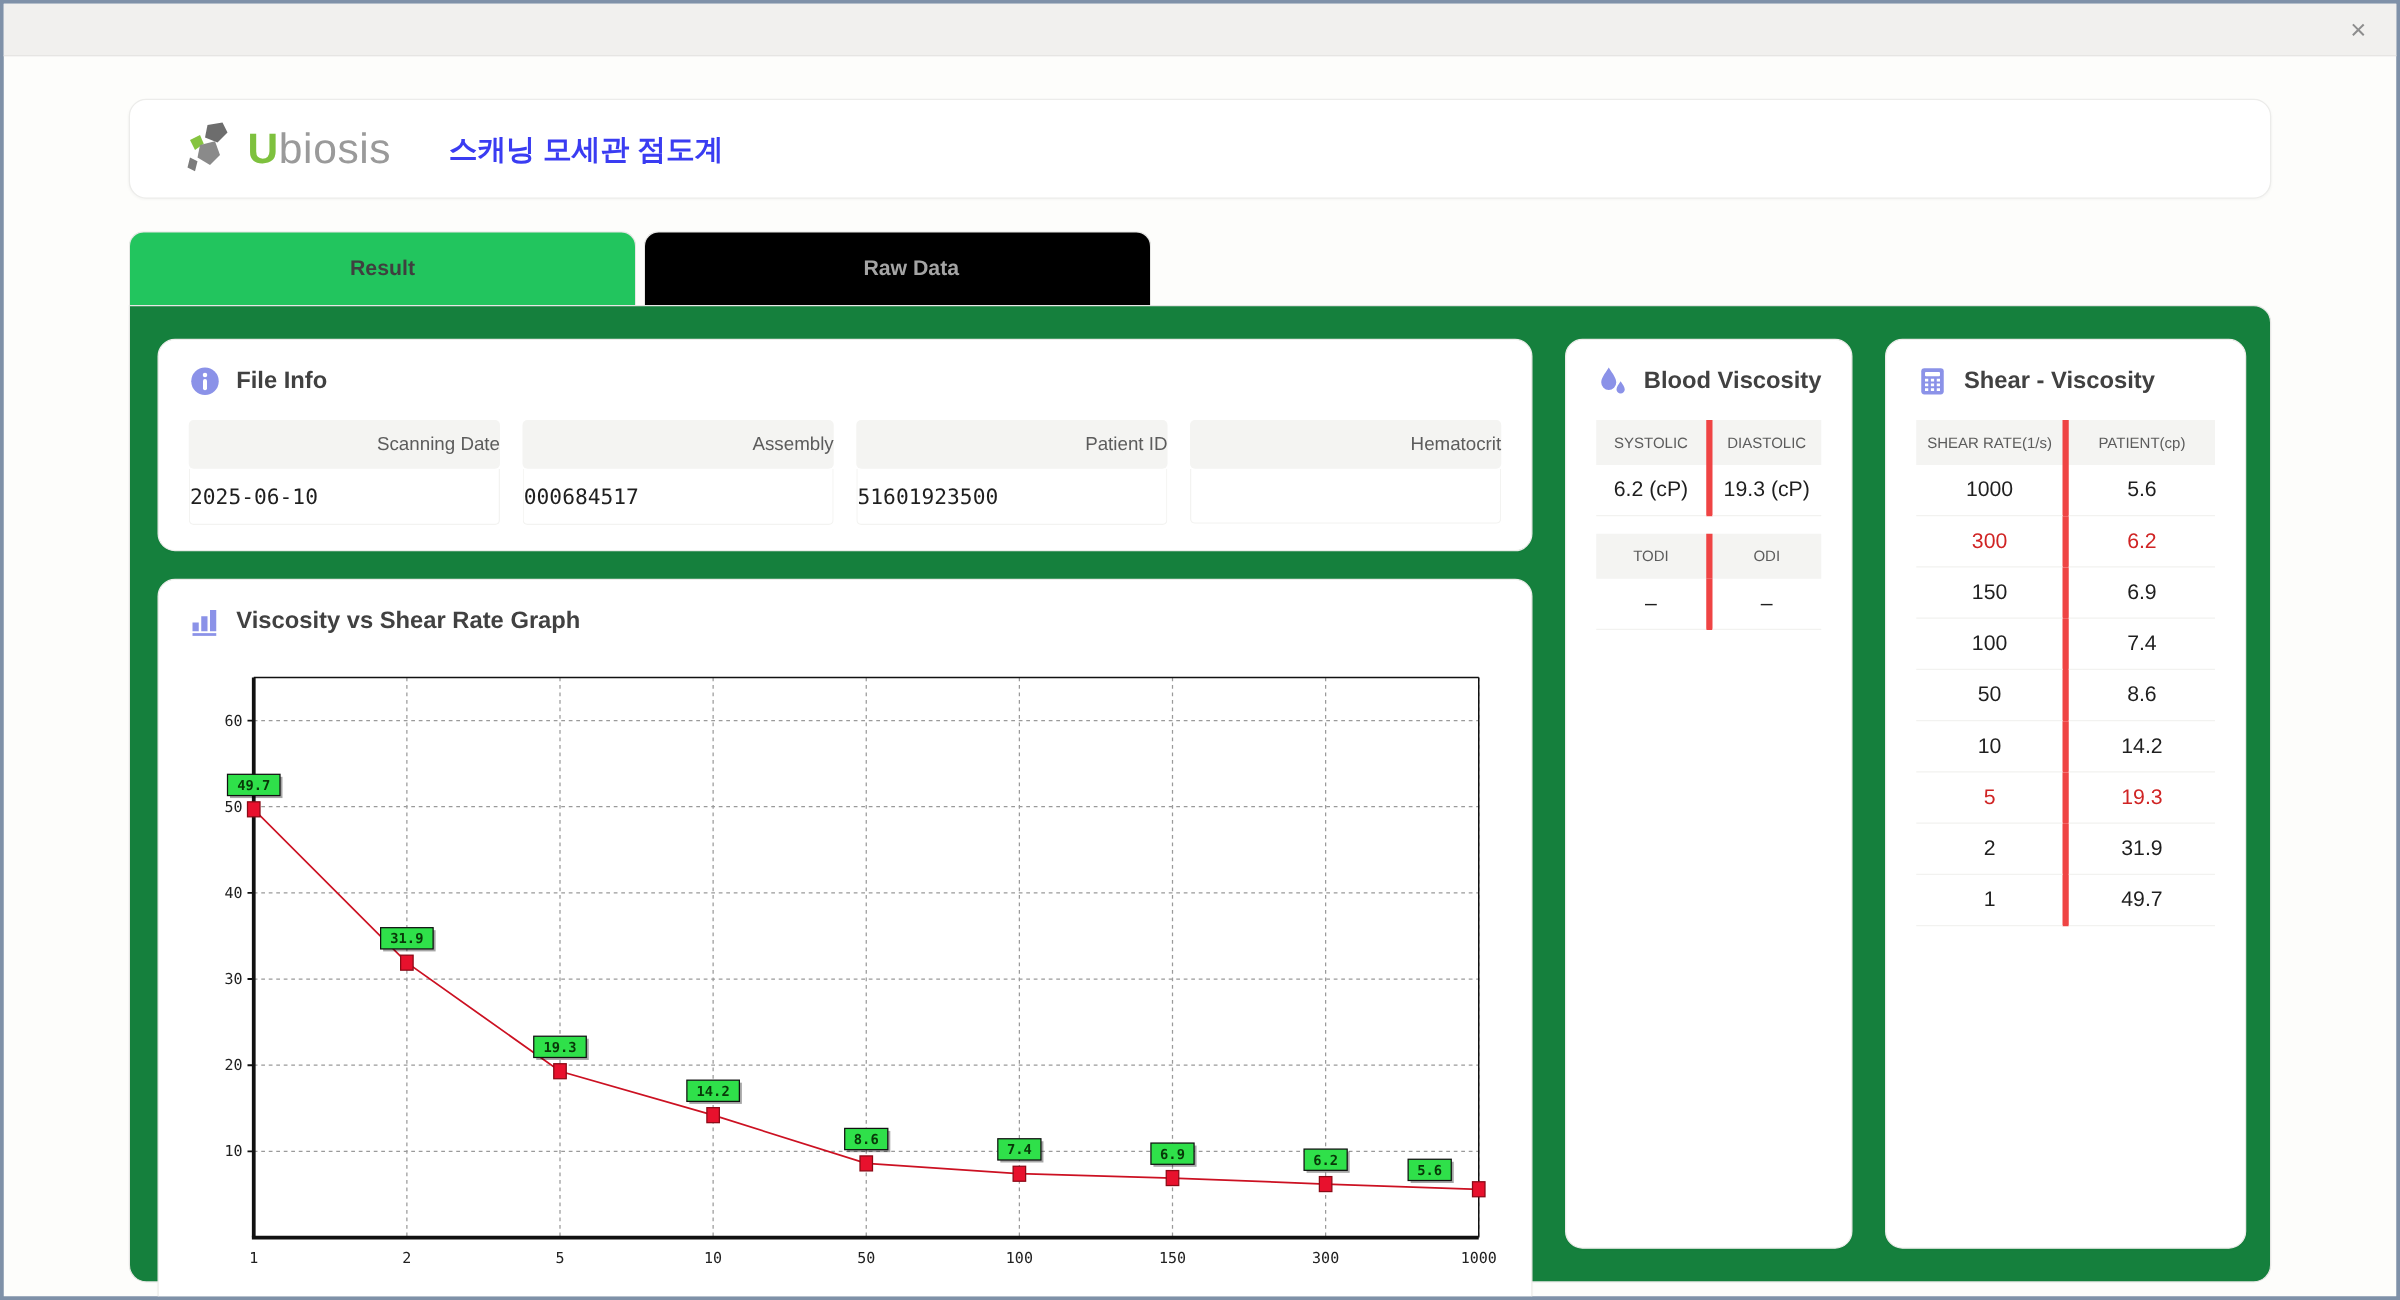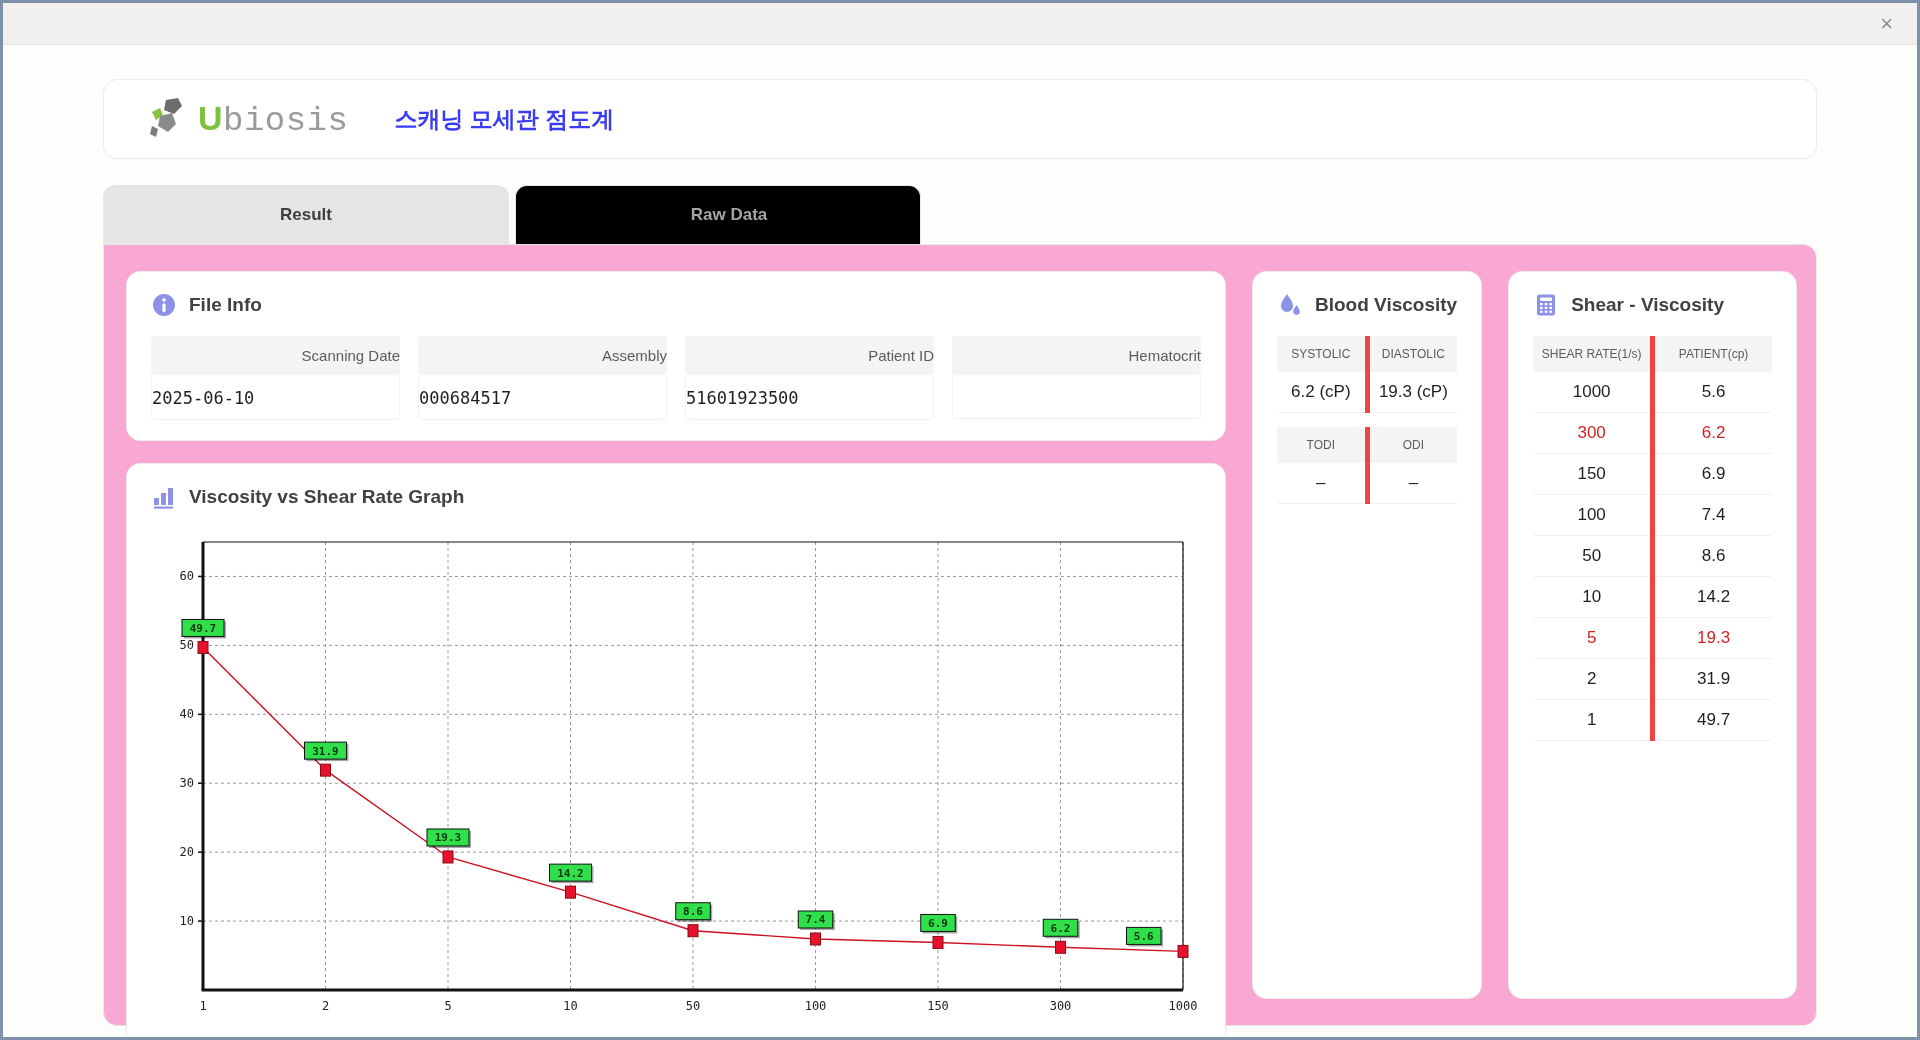--- a/index.html
+++ b/index.html
@@ -10,31 +10,31 @@
   .titlebar { height:42px; background:#f1f0ee; border-bottom:1px solid #e6e5e3;
     display:flex; align-items:center; justify-content:flex-end; padding-right:24px; flex:0 0 auto; }
   .close-btn { font-size:22px; color:#8d8d8d; line-height:1; cursor:default; }
   .content { flex:1; padding:34px 100px 0; overflow:hidden; }
 
   .header-card { background:#fff; border:1px solid #ececea; border-radius:14px; height:80px;
     display:flex; align-items:center; padding:0 42px; gap:46px; box-shadow:0 1px 2px rgba(0,0,0,.03); }
   .brand { display:flex; align-items:center; gap:6px; }
   .brand-text { font-size:34px; letter-spacing:.5px; }
   .brand-u { color:#7ec13e; font-weight:600; }
-  .brand-rest { color:#9a9a9a; font-weight:500;font-family:Liberation Mono, monospace; }
+  .brand-rest { color:#9a9a9a; font-weight:500; }
   .app-title { color:#3a3cf2; font-weight:700; font-size:23px; }
 
   .tabs { display:flex; gap:6px; margin-top:26px; }
   .tab { width:406px; height:59px; display:flex; align-items:center; justify-content:center;
     font-weight:700; font-size:17px; border:1px solid #e7e7e5; border-bottom:none;
     border-radius:12px 12px 0 0; cursor:default; }
-  .tab.active { background:#e5e5e5; color:#3f3f3f; position:relative; z-index:2; margin-bottom:-1px; }
+  .tab.active { background:#22c55e; color:#3f3f3f; position:relative; z-index:2; margin-bottom:-1px; }
   .tab.inactive { background:#000000; color:#a4a4a4;padding-left:22px; }
 
-  .main-panel { background:#f9a8d4; border:1px solid #e7e7e5; border-radius:0 14px 14px 14px;
+  .main-panel { background:#15803d; border:1px solid #e7e7e5; border-radius:0 14px 14px 14px;
     padding:26px 22px; display:flex; gap:26px; height:782px; position:relative; z-index:1; }
   .left-col { flex:1 1 auto; display:flex; flex-direction:column; gap:22px; }
   .right-col { flex:0 0 545px; display:flex; flex-direction:row; gap:26px; }
 
   .card { background:#fff; border:1px solid #ecece9; border-radius:14px; padding:20px 24px;
     box-shadow:0 1px 2px rgba(0,0,0,.02); }
   .card-header { display:flex; align-items:center; gap:12px; font-size:19px; font-weight:700;
     color:#414141; margin-bottom:18px; }
   .icon { width:26px; height:26px; flex:0 0 auto; }
 

